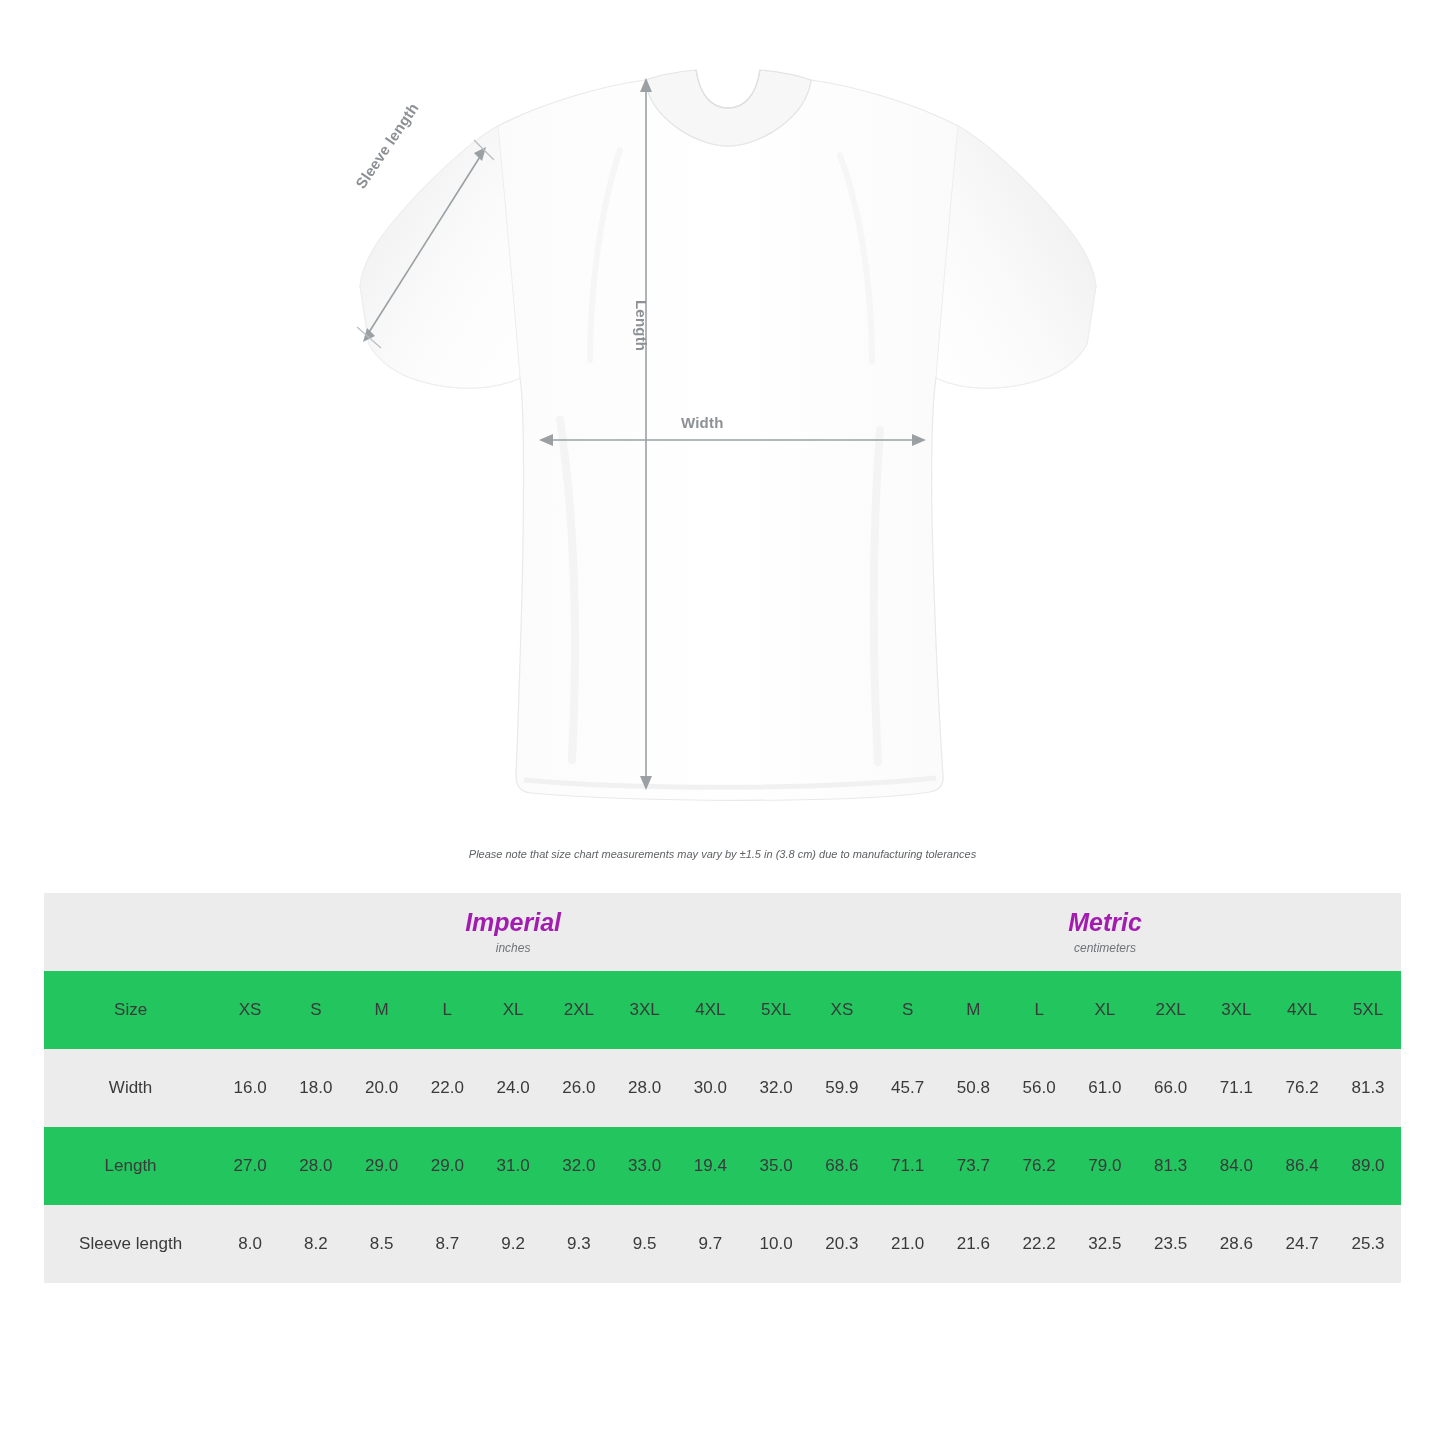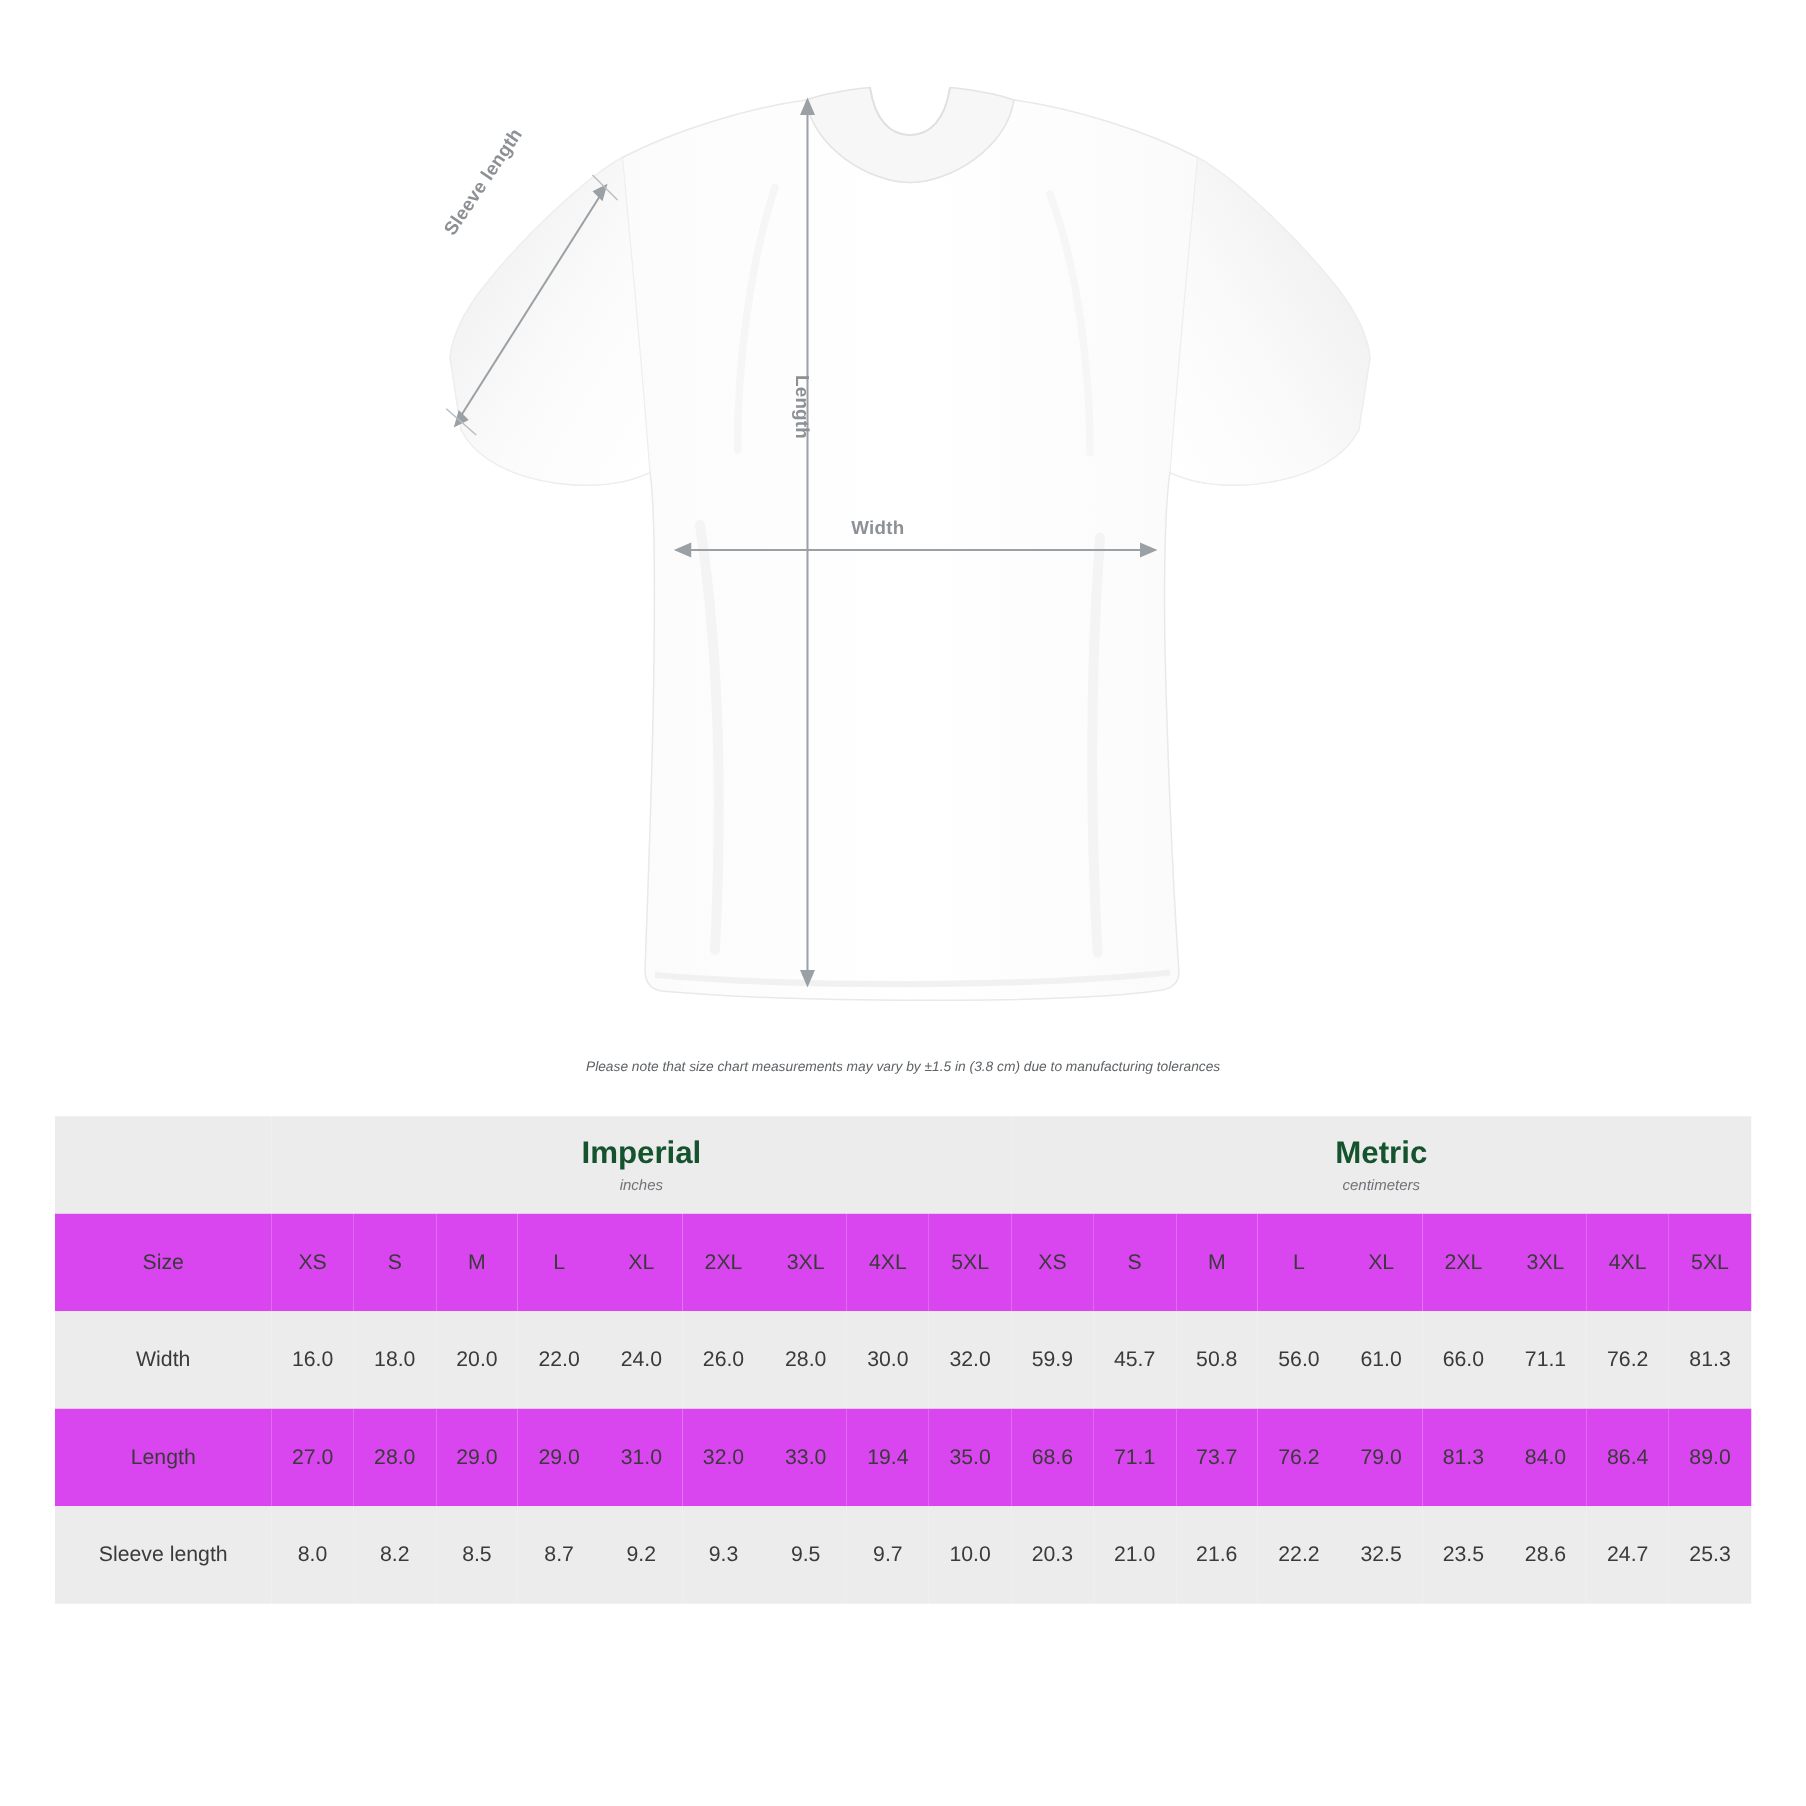--- a/index.html
+++ b/index.html
@@ -89,30 +89,31 @@
     color: #3a3a3a;
     padding: 0;
     height: 78px;
     vertical-align: middle;
     font-weight: normal;
   }
   .row-alt {
     background: #ececec;
   }
   .row-white {
-    background: #d946ef;
+    background: #22c55e;
   }
   .unit-cell {
     background: #ececec;
     height: 110px;
   }
   .unit-sys {
     font-size: 25px;
-    font-weight: bold;
-    color: #14532d;
+    font-style: italic;
+    font-weight: bold;
+    color: #a21caf;
     line-height: 1.25;
   }
   .unit-name {
     font-size: 12px;
     font-style: italic;
     color: #6f7377;
     line-height: 1.5;
   }
   .label-cell {
     font-weight: bold;

